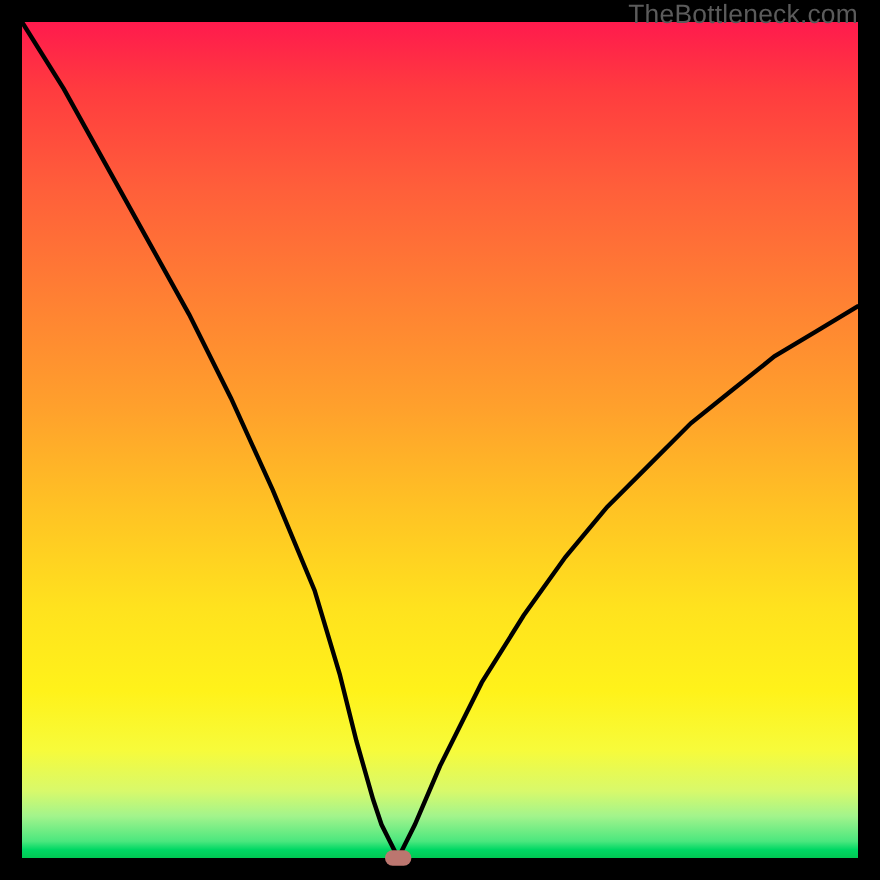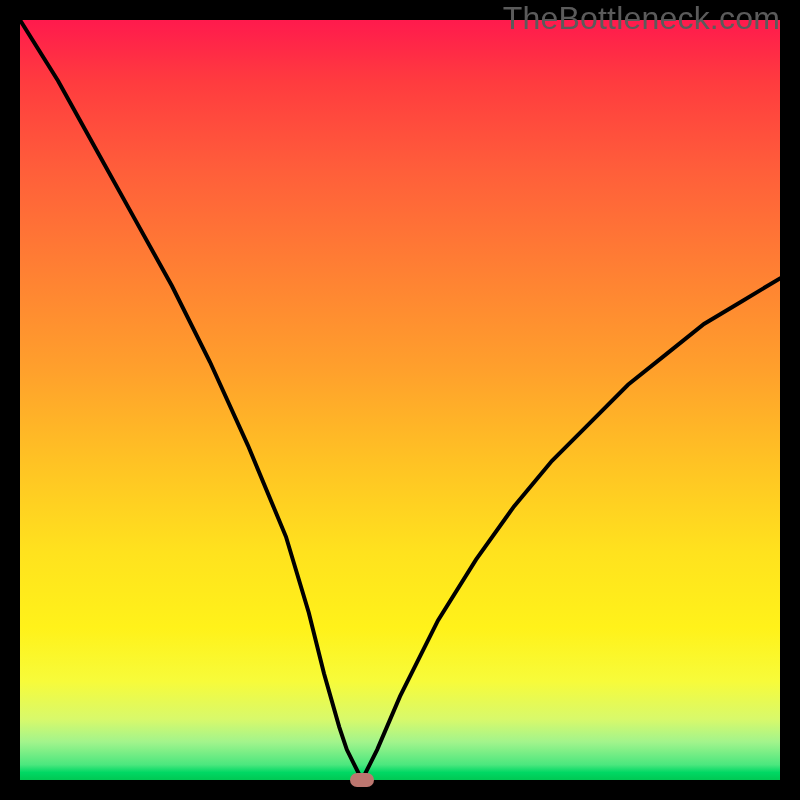--- a/index.html
+++ b/index.html
@@ -53,21 +53,21 @@
     width: 24px;
     height: 14px;
     border-radius: 7px;
     background: #bc766f;
   }
   .watermark {
     position: absolute;
     top: 0;
     right: 20px;
     color: #5b5b5b;
-    font-size: 32px;
+    font-size: 24px;
     font-weight: 500;
     letter-spacing: 0.2px;
   }
 </style>
 </head>
 <body>
 
 <div class="frame">
   <div class="gradient"></div>
 

